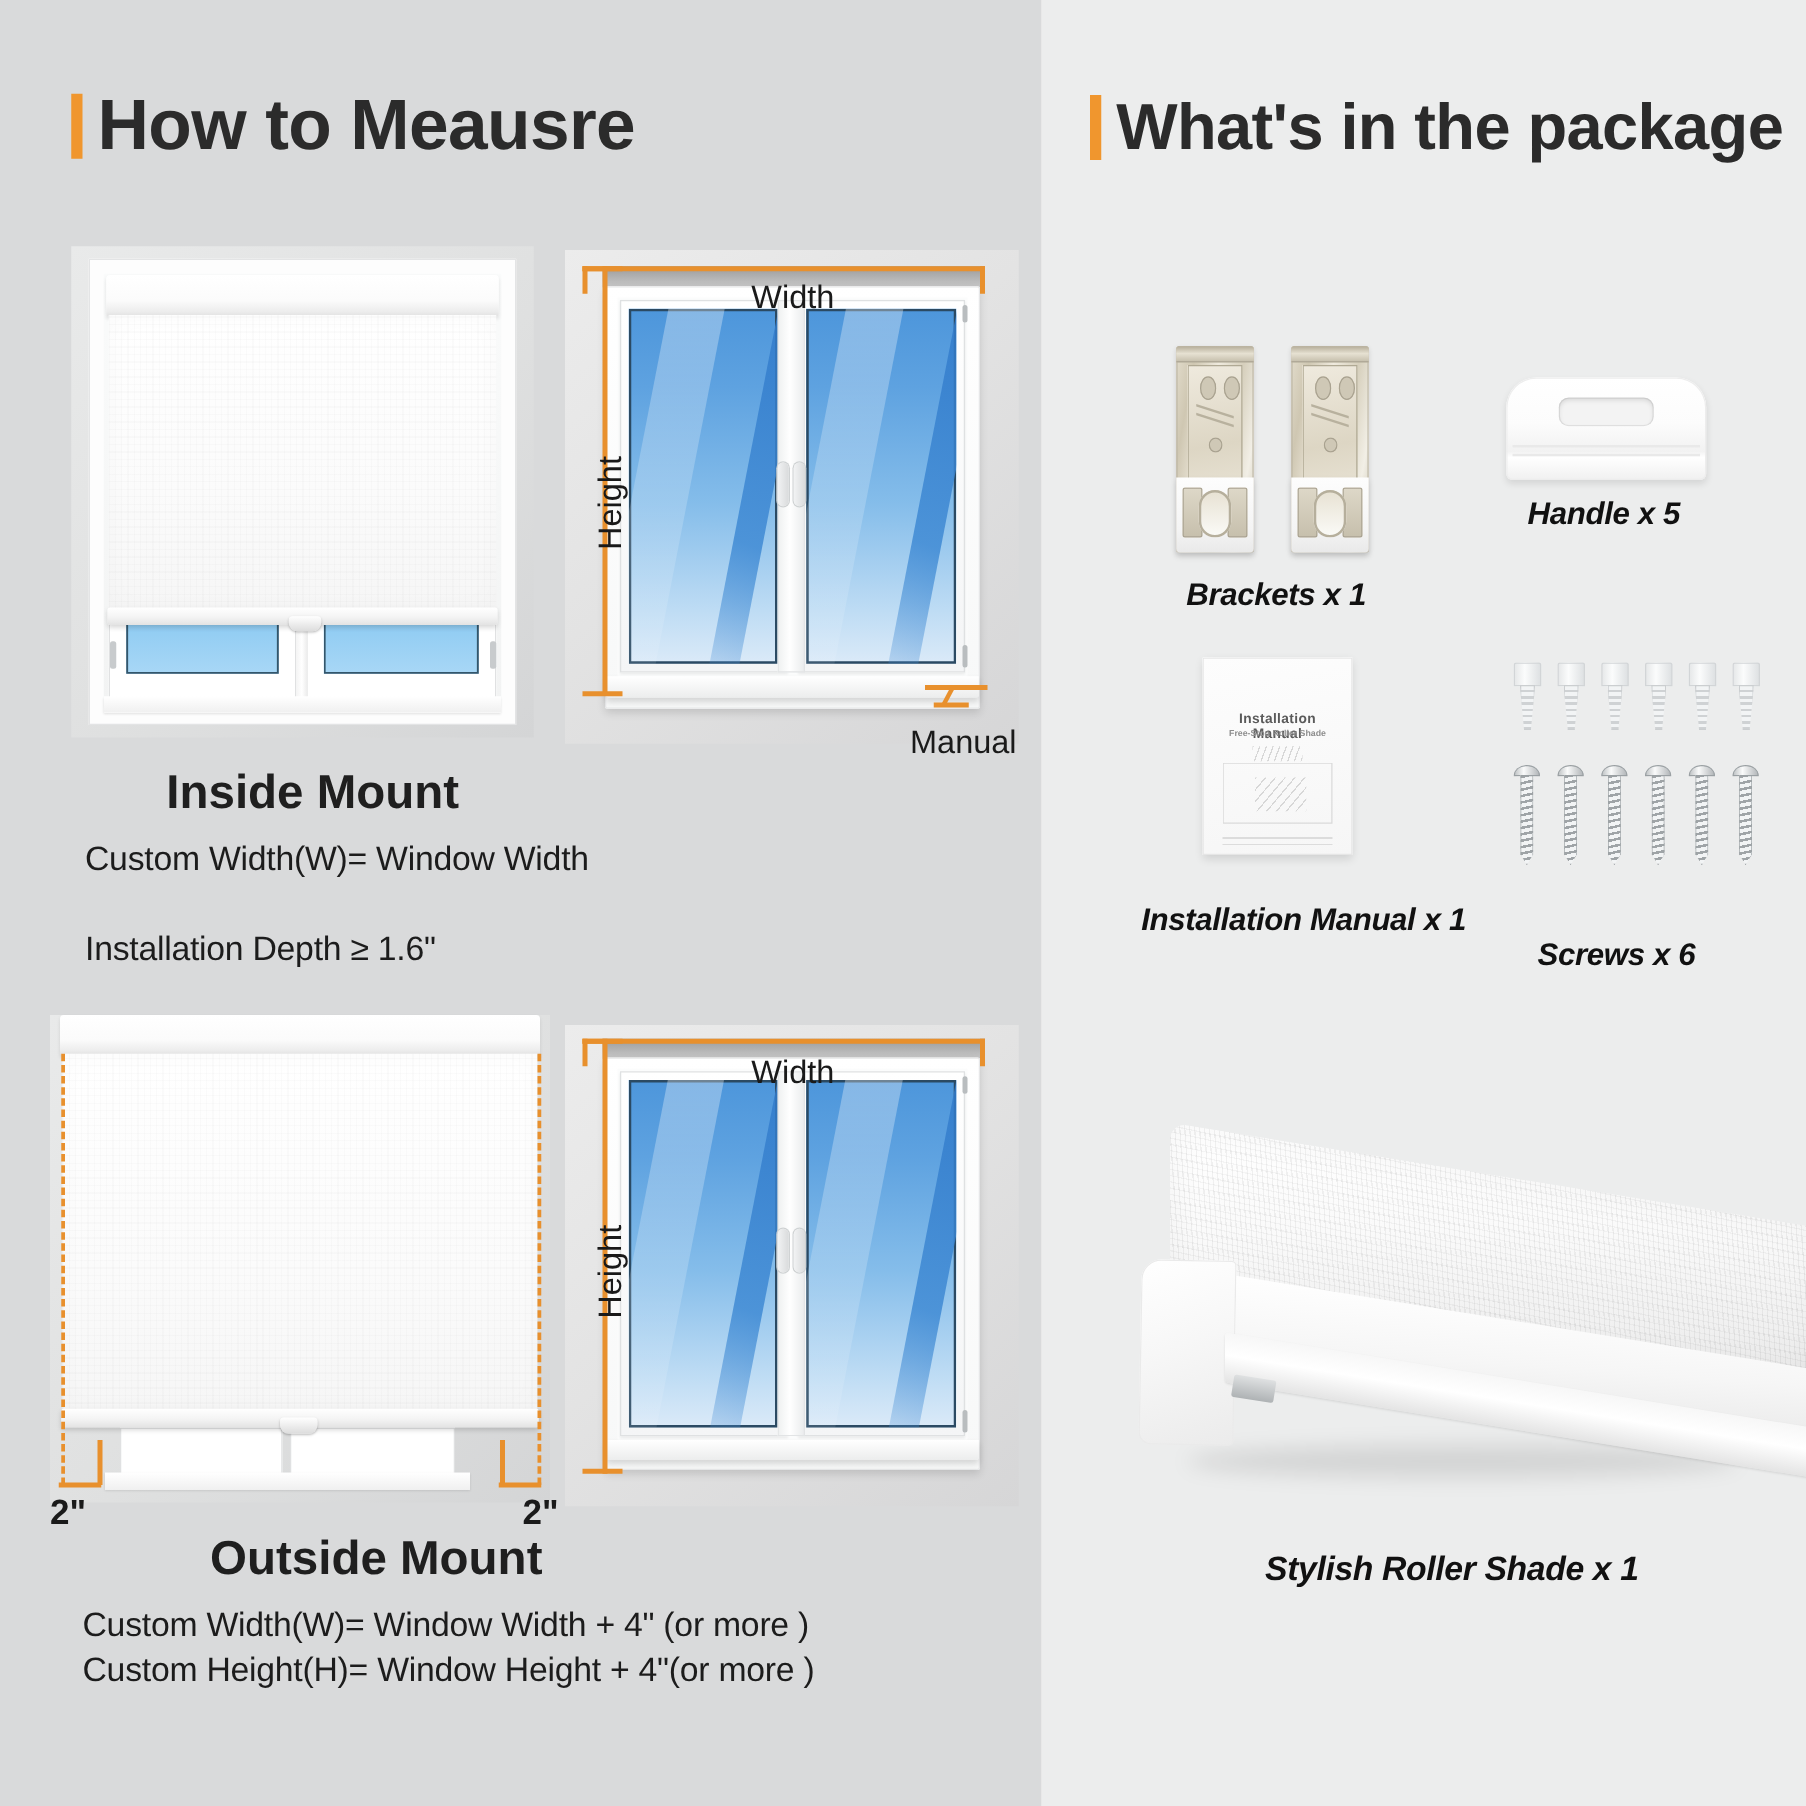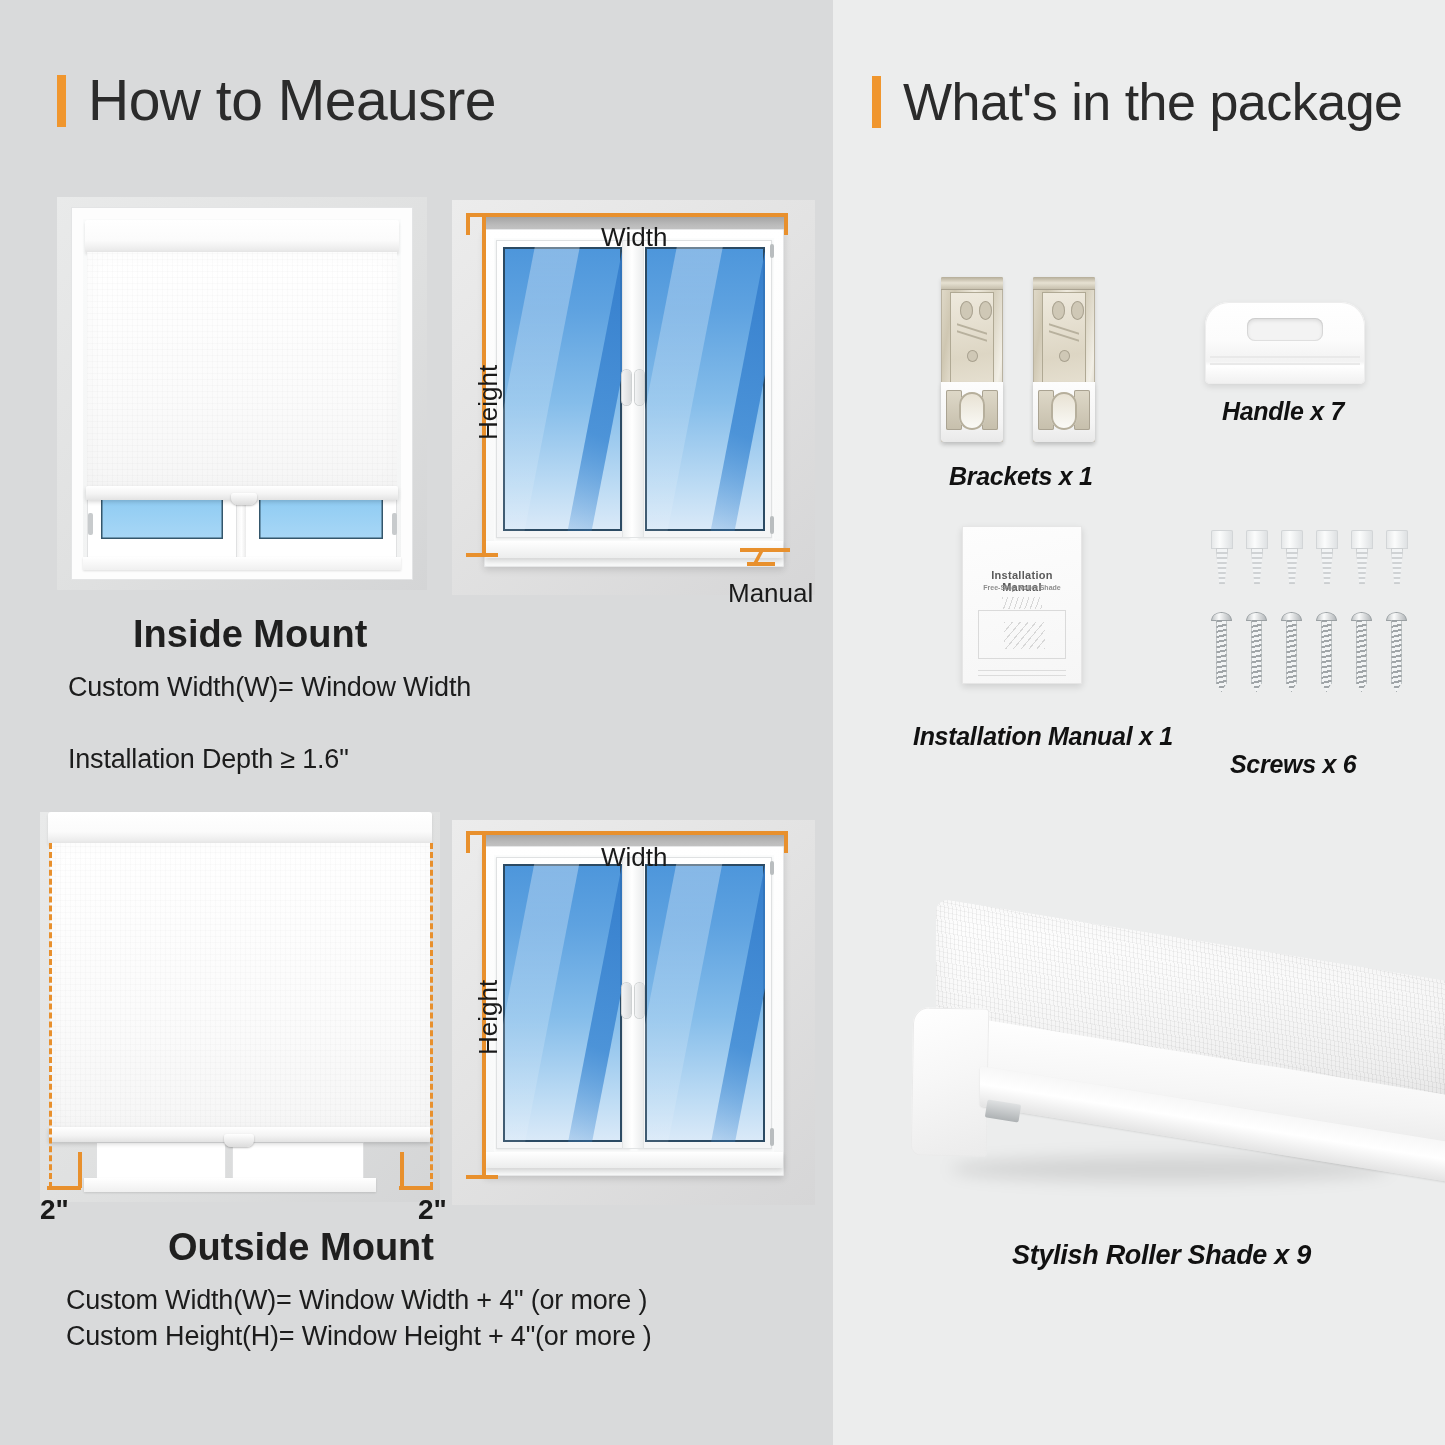--- a/index.html
+++ b/index.html
@@ -11,21 +11,21 @@
   }
   .page{position:relative;width:1445px;height:1445px;}
 
   
   .panel-left{position:absolute;left:0;top:0;width:833px;height:1445px;background:#d9dadb;}
 
   
   .heading{position:absolute;display:flex;align-items:center;}
   .heading .accent{width:9px;height:52px;background:#f0962e;flex:0 0 auto;}
   .heading .htext{
-    margin-left:22px;font-size:57px;font-weight:normal;color:#2b2b2b;
+    margin-left:12px;font-size:57px;font-weight:bold;color:#2b2b2b;
     letter-spacing:-0.5px;white-space:nowrap;line-height:1;
   }
   #h-left{left:57px;top:72px;}
   #h-right{left:872px;top:76px;}
   #h-right .htext{font-size:52px;}
 
   
   .mount-title{
     position:absolute;font-size:38px;font-weight:bold;color:#1f1f1f;white-space:nowrap;
   }
@@ -415,21 +415,21 @@
     </div>
   </div>
   <div class="pkg-label" style="left:949px;top:462px;">Brackets x 1</div>
 
   <div class="handle-art" style="left:1205px;top:302px;width:160px;height:82px;">
     <div class="handle-body"></div>
     <div class="handle-slot"></div>
     <div class="handle-groove" style="top:66%;"></div>
     <div class="handle-groove" style="top:74%;"></div>
   </div>
-  <div class="pkg-label" style="left:1222px;top:397px;">Handle x 7</div>
+  <div class="pkg-label" style="left:1222px;top:397px;">Handle x 5</div>
 
   <div class="manual" style="left:962px;top:526px;width:120px;height:158px;">
     <div class="manual-paper"></div>
     <div class="manual-title">Installation Manual</div>
     <div class="manual-sub">Free-Stop Roller Shade</div>
     <div class="manual-scribble"></div>
     <div class="manual-box"></div>
     <div class="manual-foot"></div>
   </div>
   <div class="pkg-label" style="left:913px;top:722px;">Installation Manual x 1</div>
@@ -493,15 +493,15 @@
 
     <div class="hero-face" style="left:46px;top:132px;width:520px;height:62px;transform:skewY(9.2deg);transform-origin:left top;"></div>
 
     <div class="hero-cap" style="left:22px;top:128px;width:76px;height:148px;border-radius:16px 4px 4px 10px;transform:rotate(1deg);"></div>
 
     <div class="hero-rail" style="left:90px;top:186px;width:470px;height:40px;transform:skewY(9.2deg);transform-origin:left top;border-radius:3px;"></div>
 
     <div class="hero-chrome" style="left:96px;top:222px;width:34px;height:18px;transform:rotate(9deg);"></div>
   </div>
 
-  <div class="pkg-label" style="left:1012px;top:1240px;font-size:27px;">Stylish Roller Shade x 9</div>
+  <div class="pkg-label" style="left:1012px;top:1240px;font-size:27px;">Stylish Roller Shade x 1</div>
 
 </div>
 
 </body></html>

